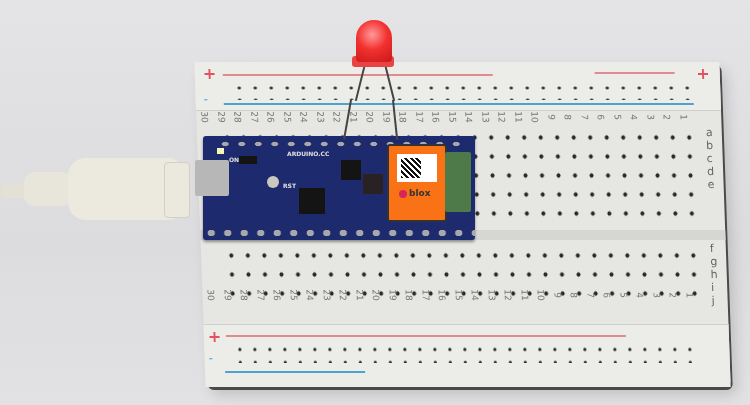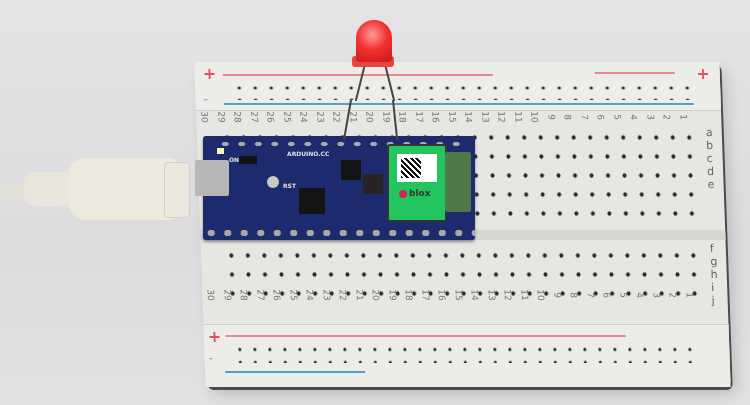--- a/index.html
+++ b/index.html
@@ -17,21 +17,21 @@
   .line-blue{height:2px;background:#4da3d0;}
   .plus{color:#e0535d;font-size:16px;font-weight:bold;}
   .minus{color:#4da3d0;font-size:12px;}
   .numrow{font-size:9px;color:#777;letter-spacing:0;}
   .numrow span{display:inline-block;width:16.5px;text-align:center;transform:rotate(90deg);}
   .letters{font-size:11px;color:#666;line-height:13px;}
   .channel{left:0;width:100%;height:10px;background:#d6d6d3;top:168px;}
   
   .pcb{left:203px;top:136px;width:272px;height:104px;background:#1e2a6e;border-radius:3px;
        box-shadow:0 2px 3px rgba(0,0,0,.4);}
-  .module{left:184px;top:8px;width:56px;height:74px;background:#22c55e;border-radius:3px;border:2px solid #333;}
+  .module{left:184px;top:8px;width:56px;height:74px;background:#f97316;border-radius:3px;border:2px solid #333;}
   .label{left:8px;top:8px;width:40px;height:28px;background:#fff;}
   .antenna{left:242px;top:16px;width:26px;height:60px;background:#4d7a48;border-radius:2px;}
   .usbport{left:-8px;top:24px;width:34px;height:36px;background:#b7b7b7;border-radius:2px;}
   .chip{background:#141414;}
   .led-on{left:14px;top:12px;width:7px;height:6px;background:#f2f6b8;}
   .pcbtxt{color:#e0e0e0;font-size:6px;font-weight:bold;}
   .btn{left:64px;top:40px;width:12px;height:12px;border-radius:50%;background:#c9c9c0;}
   
   .cable{left:0;top:183px;width:70px;height:16px;background:#e3e0d6;border-radius:8px;}
   .boot1{left:24px;top:172px;width:48px;height:34px;background:#e8e5db;border-radius:10px;}

